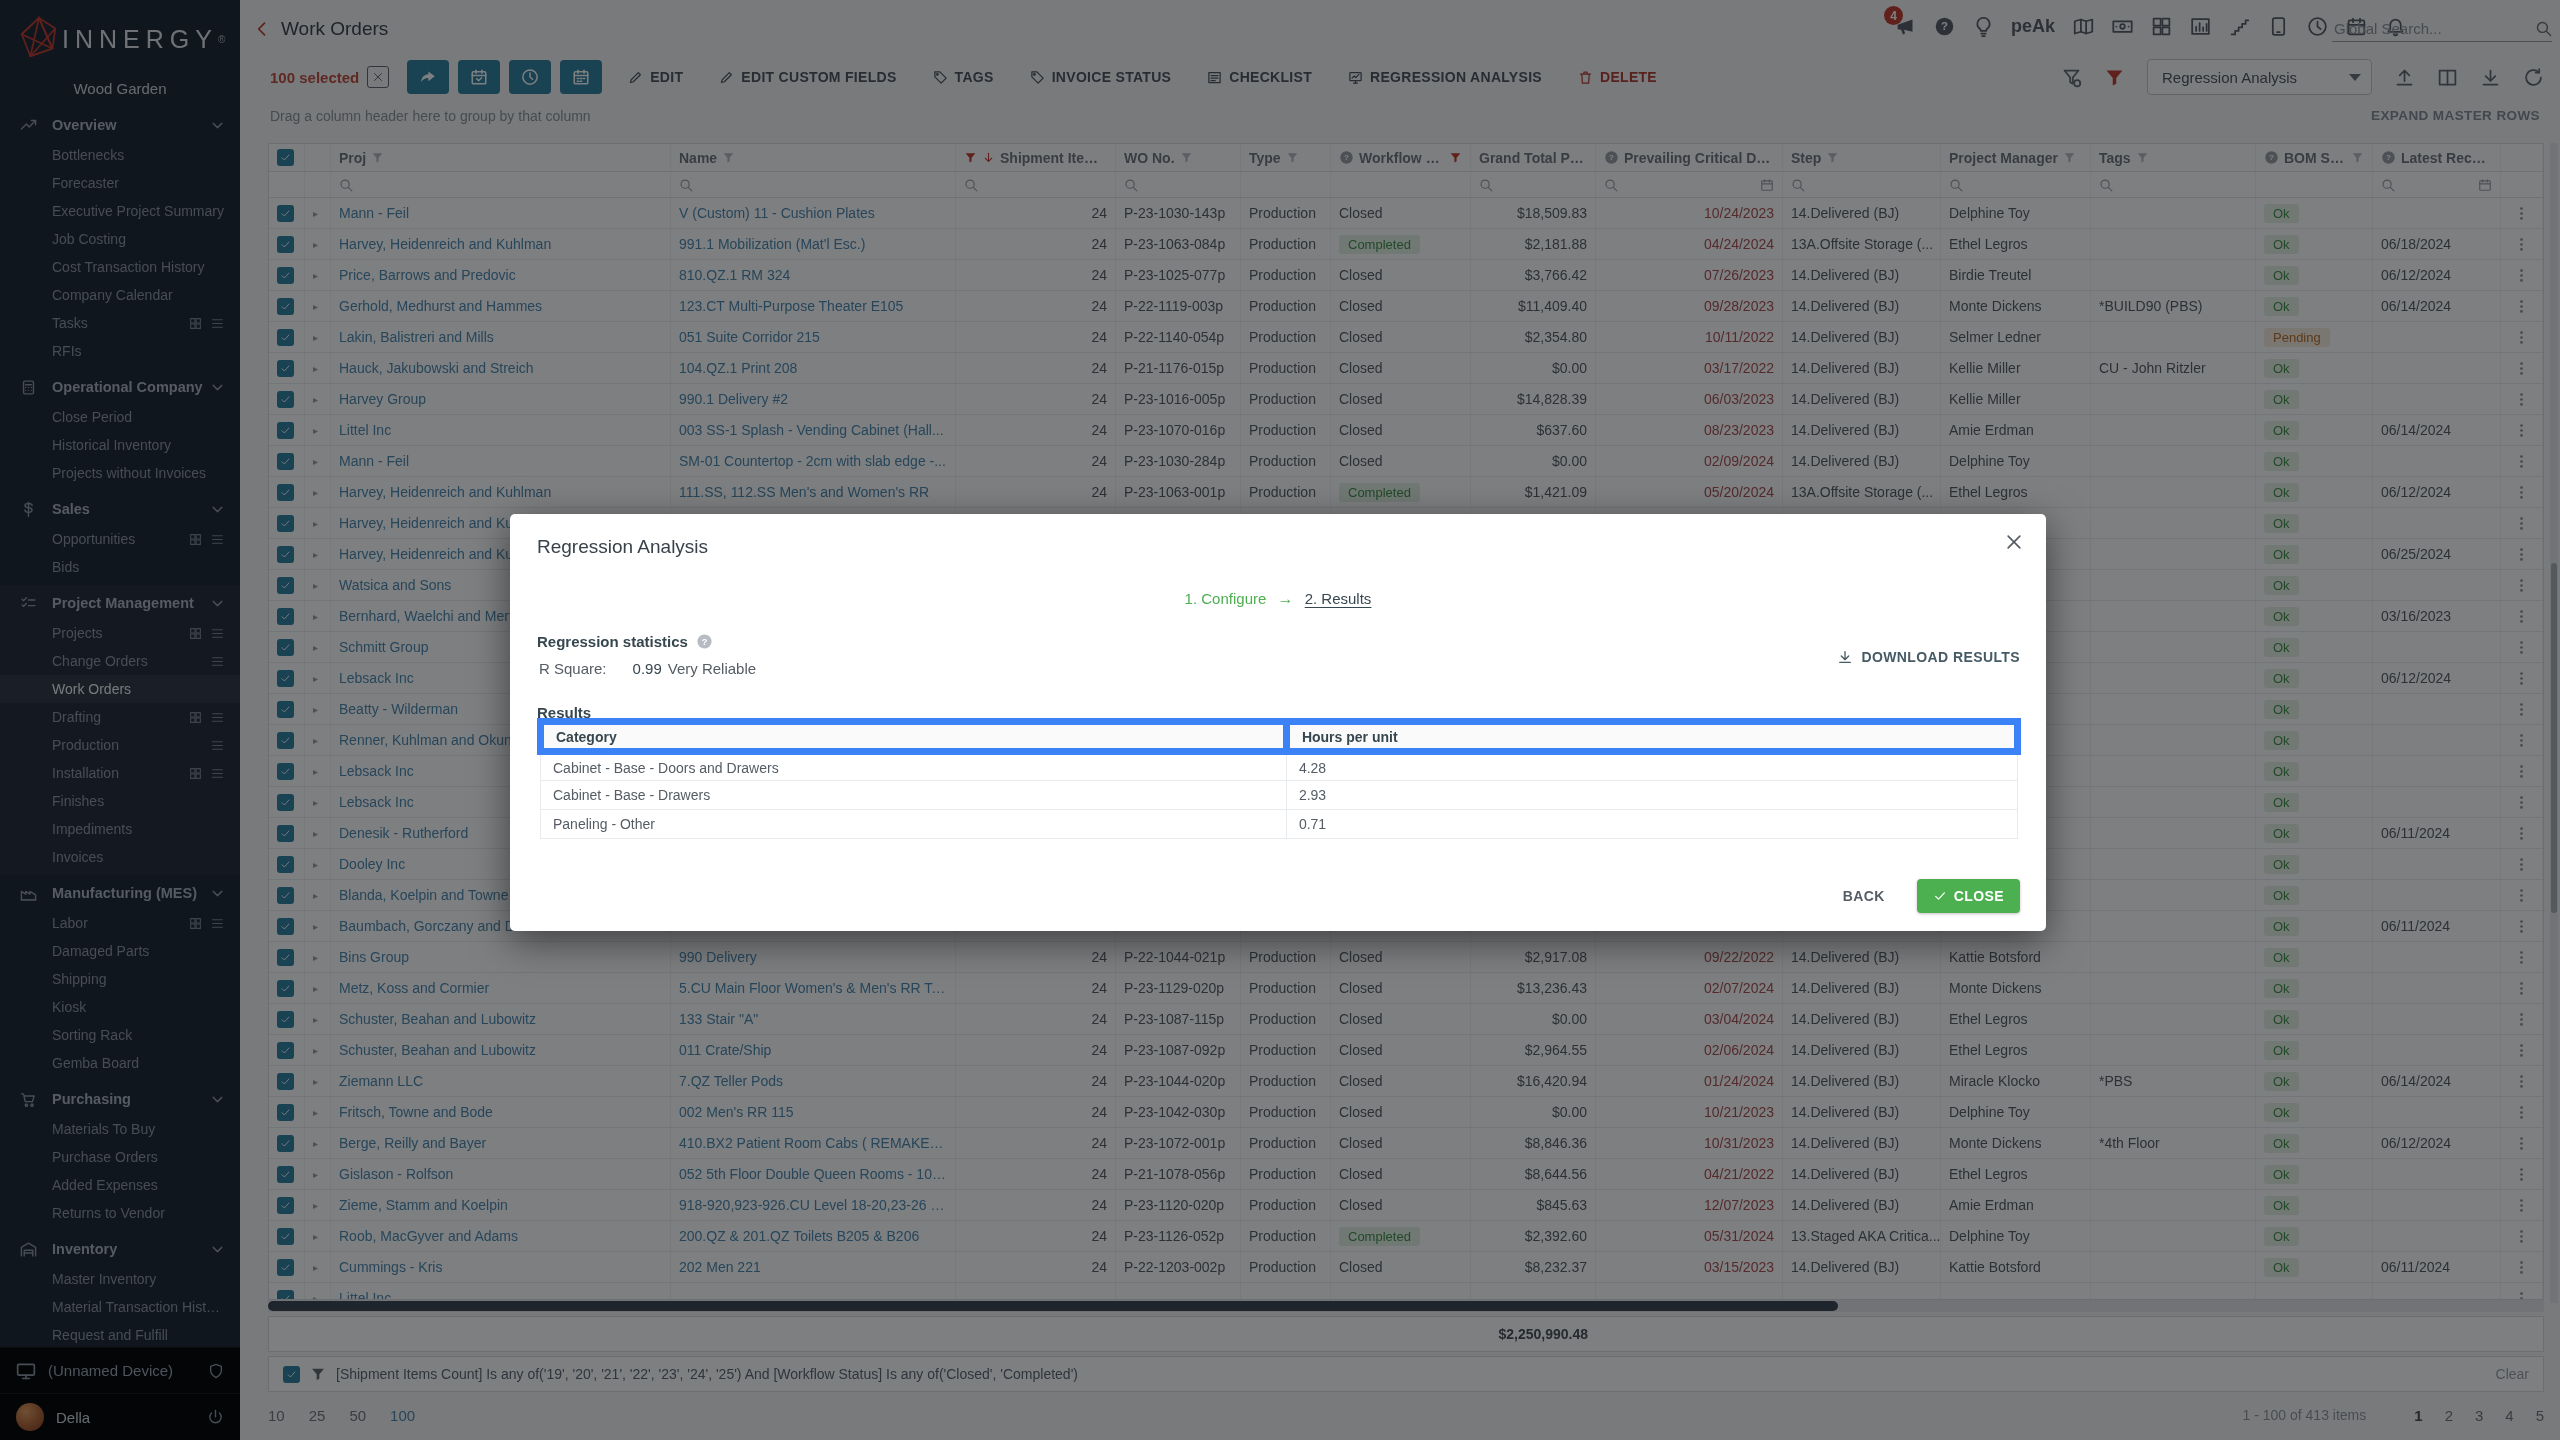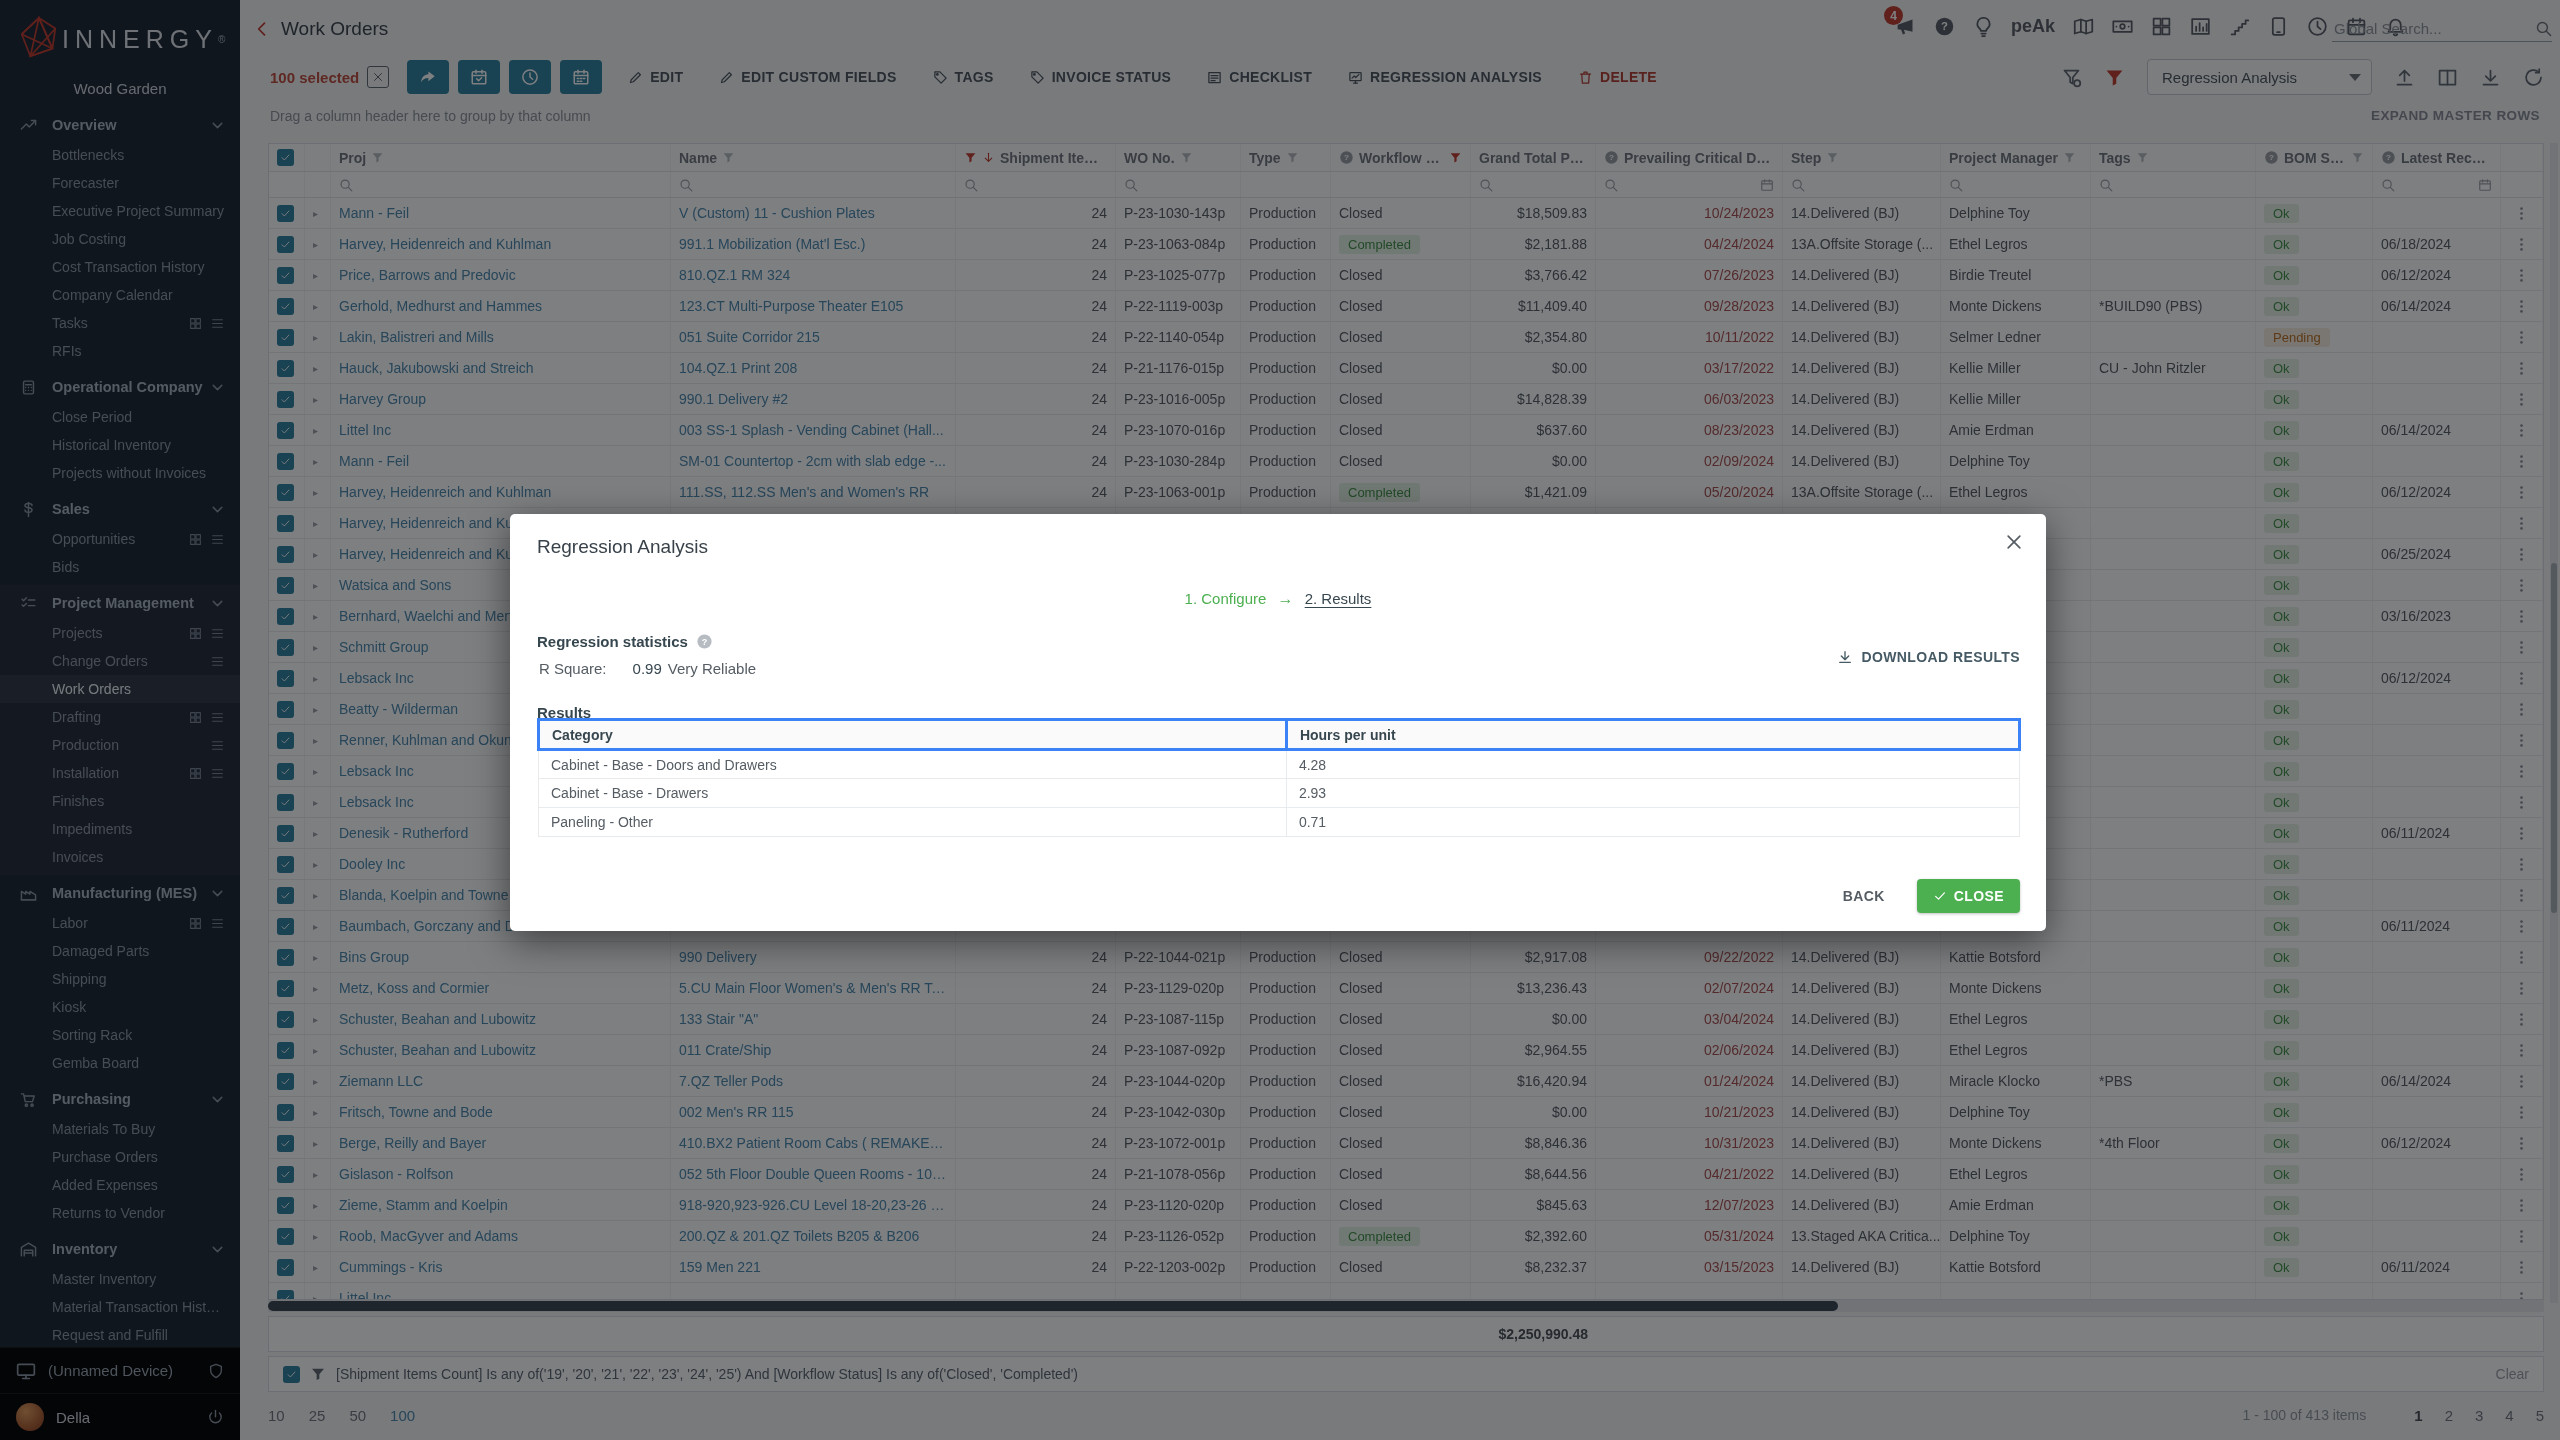--- a/index.html
+++ b/index.html
@@ -127,21 +127,21 @@
   .m-arrow{color:#4caf50;margin:0 7px;font-size:16px;}
   .step-active{color:#37474f;text-decoration:underline;text-underline-offset:3px;}
   .m-statshead{position:absolute;left:27px;top:119px;font-size:15px;font-weight:700;color:#37474f;display:flex;align-items:center;gap:8px;}
   .m-help{width:17px;height:17px;color:#b6bcc1;}
   .m-rline{position:absolute;left:29px;top:146px;font-size:15px;color:#555c63;}
   .m-rline .m-rval{margin:0 6px 0 26px;color:#37474f;}
   .m-download{position:absolute;right:26px;top:135px;display:flex;align-items:center;gap:8px;color:#455a64;font-size:14px;font-weight:700;letter-spacing:.4px;cursor:pointer;}
   .m-download .ico{width:16px;height:16px;}
   .m-results-label{position:absolute;left:27px;top:190px;font-size:15px;font-weight:700;color:#37474f;}
   .m-table{position:absolute;left:27px;top:204px;width:1484px;border-collapse:collapse;}
-  .m-table th{background:#fafafa;border:3px solid #3b82f6;text-align:left;font-size:14px;color:#37474f;font-weight:700;height:30px;padding:0 12px;}
+  .m-table th{background:#fafafa;border:7px solid #3b82f6;text-align:left;font-size:14px;color:#37474f;font-weight:700;height:30px;padding:0 12px;}
   .m-table td{border:1px solid #e8ebed;font-size:14px;color:#555c63;height:29px;padding:0 12px;}
   .m-table .c2{width:49.5%;}
   .m-footer{position:absolute;right:26px;bottom:18px;display:flex;align-items:center;gap:26px;}
   .m-back{background:none;border:none;font-size:14px;font-weight:700;color:#555c63;letter-spacing:.4px;cursor:pointer;font-family:inherit;}
   .m-closebtn{display:flex;align-items:center;gap:7px;background:#4caf50;color:#fff;border:none;border-radius:4px;height:34px;padding:0 16px;font-size:14px;font-weight:700;letter-spacing:.4px;cursor:pointer;font-family:inherit;box-shadow:0 1px 3px rgba(0,0,0,.25);}
   .m-closebtn .ico{width:14px;height:14px;}
   .ico{display:inline-block;}
   .ico svg{width:100%;height:100%;display:block;}
 </style>
 </head>
@@ -2553,21 +2553,21 @@
                 </span>
               </span>
             </div>
             <div class="cell">
               <span class="exp">▸</span>
             </div>
             <div class="cell">
               <span class="link">Cummings - Kris</span>
             </div>
             <div class="cell">
-              <span class="link">159 Men 221</span>
+              <span class="link">202 Men 221</span>
             </div>
             <div class="cell r">24</div>
             <div class="cell">P-22-1203-002p</div>
             <div class="cell">Production</div>
             <div class="cell">Closed</div>
             <div class="cell r">$8,232.37</div>
             <div class="cell r">
               <span class="date-red">03/15/2023</span>
             </div>
             <div class="cell">14.Delivered (BJ)</div>

